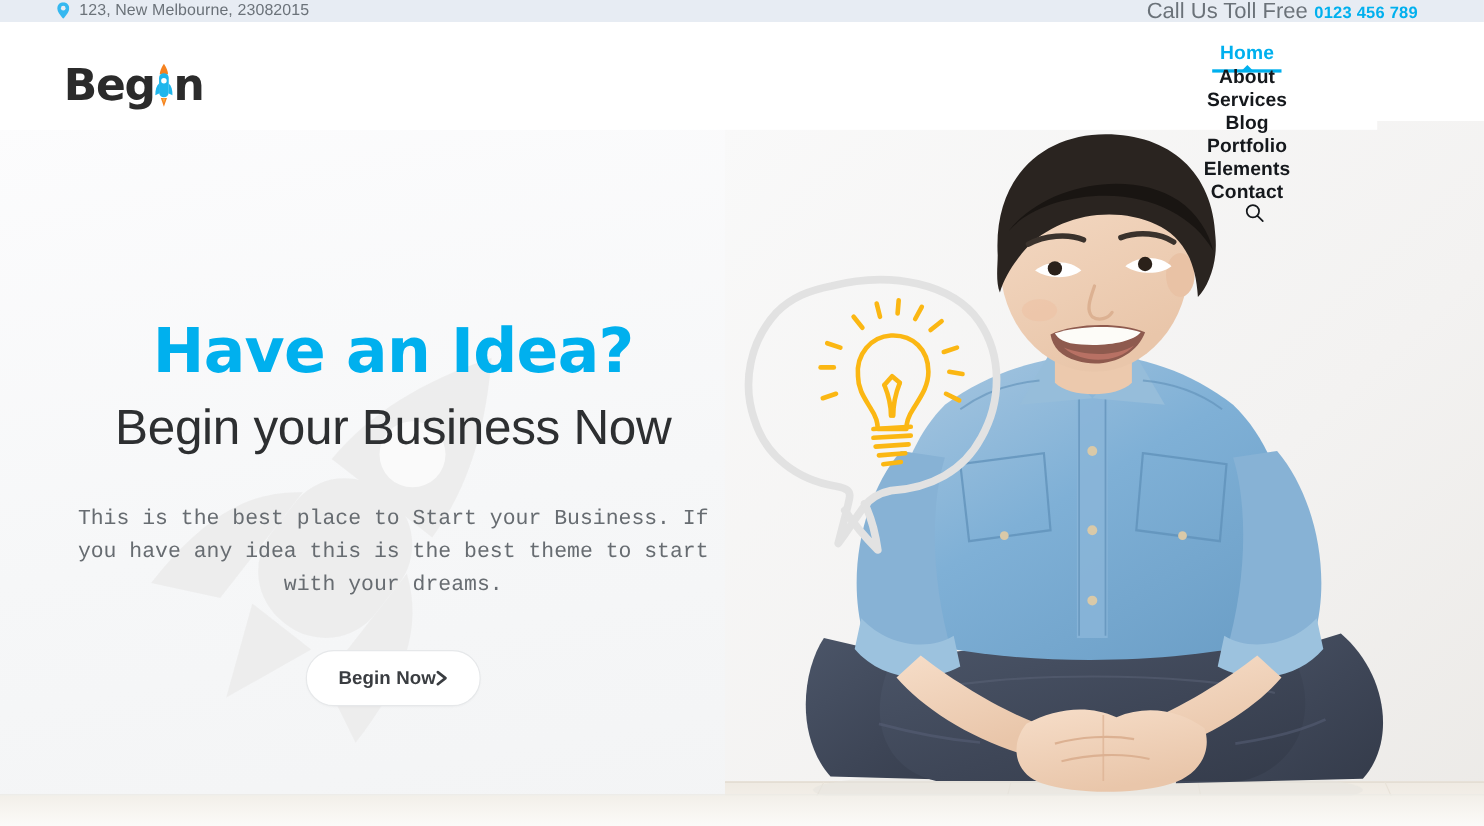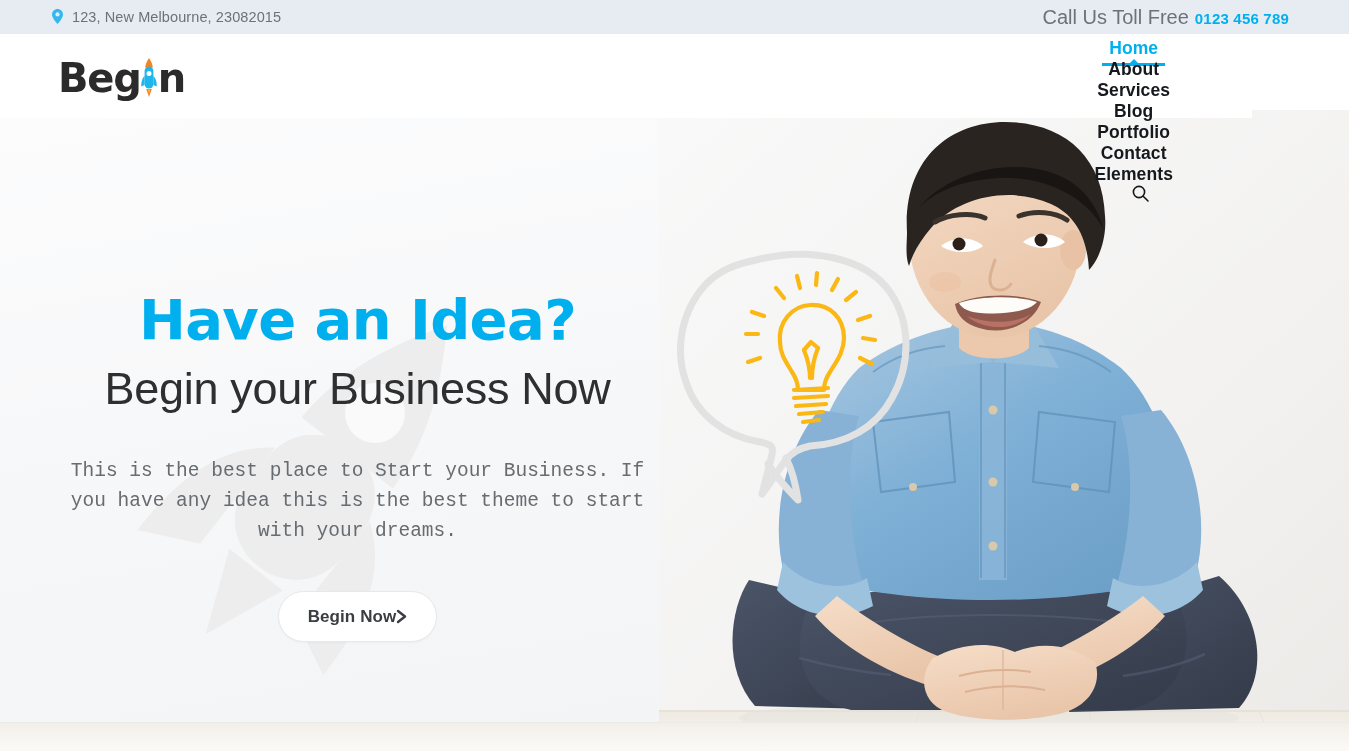--- a/index.html
+++ b/index.html
@@ -19,21 +19,21 @@
     width: 1349px;
     height: 751px;
     overflow: hidden;
   }
 
   
   .topbar {
     position: absolute;
     top: 0; left: 0;
     width: 1349px;
-    height: 34px;
+    height: 20px;
     background: #e7ecf3;
     display: flex;
     align-items: center;
     justify-content: space-between;
     box-sizing: border-box;
     padding: 0 60px 0 52px;
   }
   .topbar-left {
     display: flex;
     align-items: center;
@@ -332,24 +332,24 @@
       <div class="nav-item">
         <span>Services</span>
       </div>
       <div class="nav-item">
         <span>Blog</span>
       </div>
       <div class="nav-item">
         <span>Portfolio</span>
       </div>
       <div class="nav-item">
+        <span>Elements</span>
+      </div>
+      <div class="nav-item">
         <span>Contact</span>
-      </div>
-      <div class="nav-item">
-        <span>Elements</span>
       </div>
       <div class="nav-search">
         <span class="search-icon">
           <svg viewBox="0 0 17 17" width="17" height="17" xmlns="http://www.w3.org/2000/svg">
             <circle cx="7" cy="7" r="5.6" fill="none" stroke="#15181c" stroke-width="1.6"></circle>
             <line x1="11.2" y1="11.2" x2="16" y2="16" stroke="#15181c" stroke-width="1.6" stroke-linecap="round"></line>
           </svg>
         </span>
       </div>
     </div>

